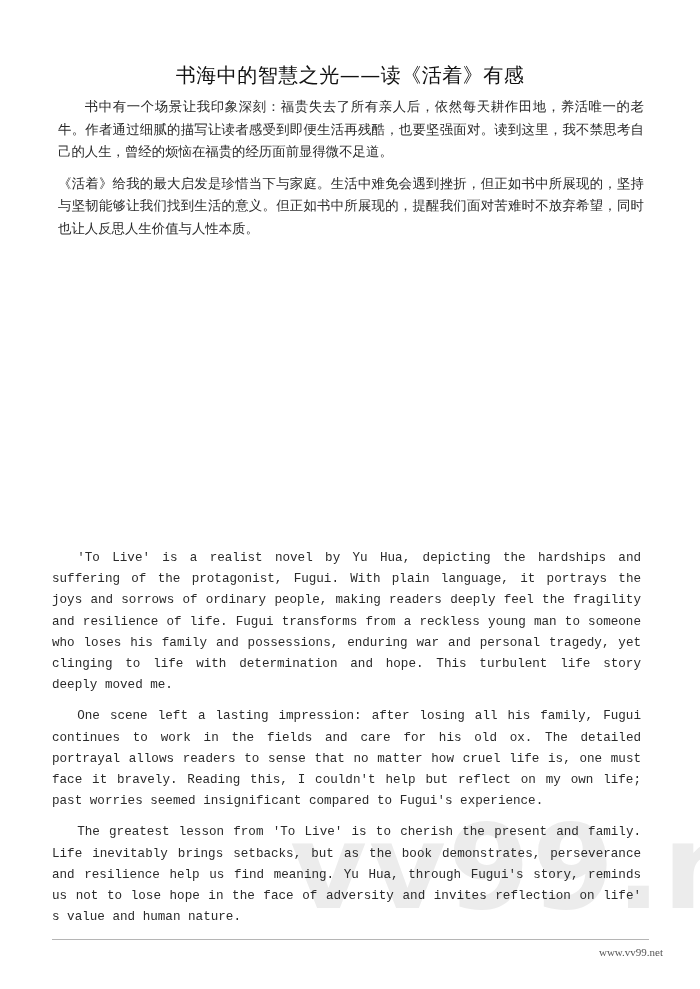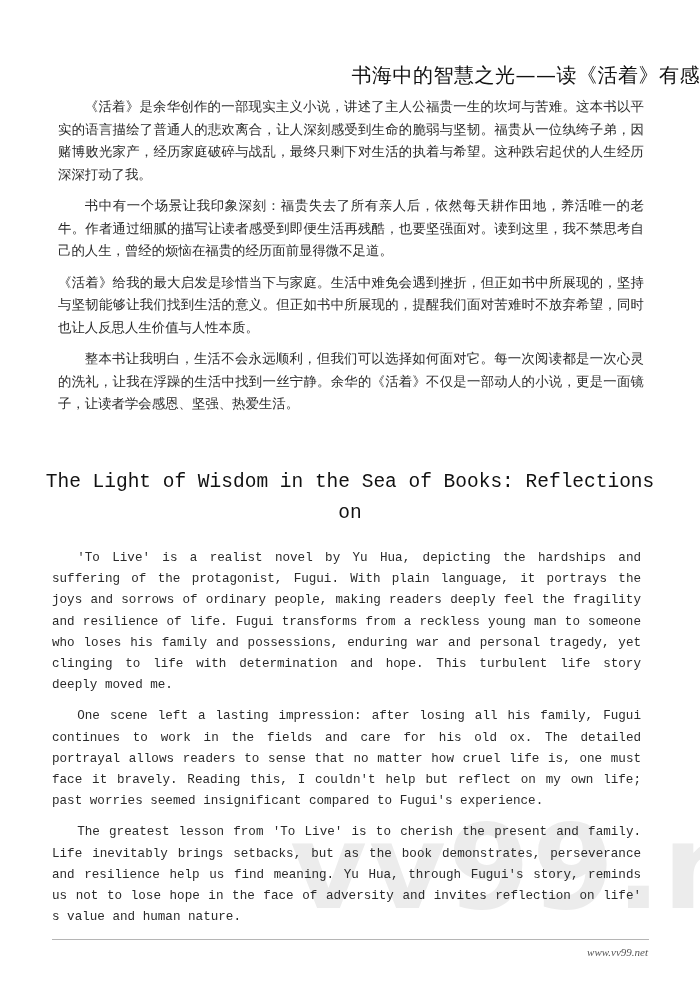--- a/index.html
+++ b/index.html
@@ -32,21 +32,21 @@
       color: #ececec;
       line-height: 1;
       z-index: 0;
       user-select: none;
     }
     .zh-title {
       position: absolute;
       left: 0;
       top: 62px;
       width: 700px;
-      text-align: right;
+      text-align: center;
       font-family: "DejaVu Sans", sans-serif;
       font-size: 20px;
       font-weight: normal;
       color: #111;
       letter-spacing: 0.5px;
       z-index: 1;
     }
     .zh-body {
       position: absolute;
       left: 58px;
@@ -98,47 +98,43 @@
       position: absolute;
       left: 52px;
       top: 939px;
       width: 597px;
       height: 0;
       border-top: 1.5px solid #b5b5b5;
       z-index: 1;
     }
     .footer-site {
       position: absolute;
-      right: 52px;
+      right: 37px;
       top: 946px;
       font-family: "Liberation Serif", serif;
-      font-style: italic;
       font-size: 11px;
       color: #555;
       z-index: 1;
     }
   </style>
 </head>
 <body>
 
 <div class="page">
 
   <div class="watermark">vv99.net</div>
 
   <h1 class="zh-title" style="margin:0;">书海中的智慧之光——读《活着》有感</h1>
 
   <div class="zh-body">
-    <p>《活着》是余华创作的一部现实主义小说，讲述了主人公福贵一生的坎坷与苦难。这本书以平实的语言描绘了普通人的悲欢离合，让人深刻感受到生命的脆弱与坚韧。福贵从一位纨绔子弟，因赌博败光家产，经历家庭破碎与战乱，最终只剩下对生活的执着与希望。这种跌宕起伏的人生经历深深打动了我。</p>
     <p>书中有一个场景让我印象深刻：福贵失去了所有亲人后，依然每天耕作田地，养活唯一的老牛。作者通过细腻的描写让读者感受到即便生活再残酷，也要坚强面对。读到这里，我不禁思考自己的人生，曾经的烦恼在福贵的经历面前显得微不足道。</p>
     <p class="noindent">《活着》给我的最大启发是珍惜当下与家庭。生活中难免会遇到挫折，但正如书中所展现的，坚持与坚韧能够让我们找到生活的意义。但正如书中所展现的，提醒我们面对苦难时不放弃希望，同时也让人反思人生价值与人性本质。</p>
-    <p>整本书让我明白，生活不会永远顺利，但我们可以选择如何面对它。每一次阅读都是一次心灵的洗礼，让我在浮躁的生活中找到一丝宁静。余华的《活着》不仅是一部动人的小说，更是一面镜子，让读者学会感恩、坚强、热爱生活。</p>
   </div>
 
   <div class="en-title">
-    <div>The Light of Wisdom in the Sea of Books: Reflections on</div>
   </div>
 
   <div class="en-body">
     <p>'To Live' is a realist novel by Yu Hua, depicting the hardships and suffering of the protagonist, Fugui. With plain language, it portrays the joys and sorrows of ordinary people, making readers deeply feel the fragility and resilience of life. Fugui transforms from a reckless young man to someone who loses his family and possessions, enduring war and personal tragedy, yet clinging to life with determination and hope. This turbulent life story deeply moved me.</p>
     <p>One scene left a lasting impression: after losing all his family, Fugui continues to work in the fields and care for his old ox. The detailed portrayal allows readers to sense that no matter how cruel life is, one must face it bravely. Reading this, I couldn't help but reflect on my own life; past worries seemed insignificant compared to Fugui's experience.</p>
     <p>The greatest lesson from 'To Live' is to cherish the present and family. Life inevitably brings setbacks, but as the book demonstrates, perseverance and resilience help us find meaning. Yu Hua, through Fugui's story, reminds us not to lose hope in the face of adversity and invites reflection on life' s value and human nature.</p>
   </div>
 
   <div class="footer-rule"></div>
   <div class="footer-site">www.vv99.net</div>

